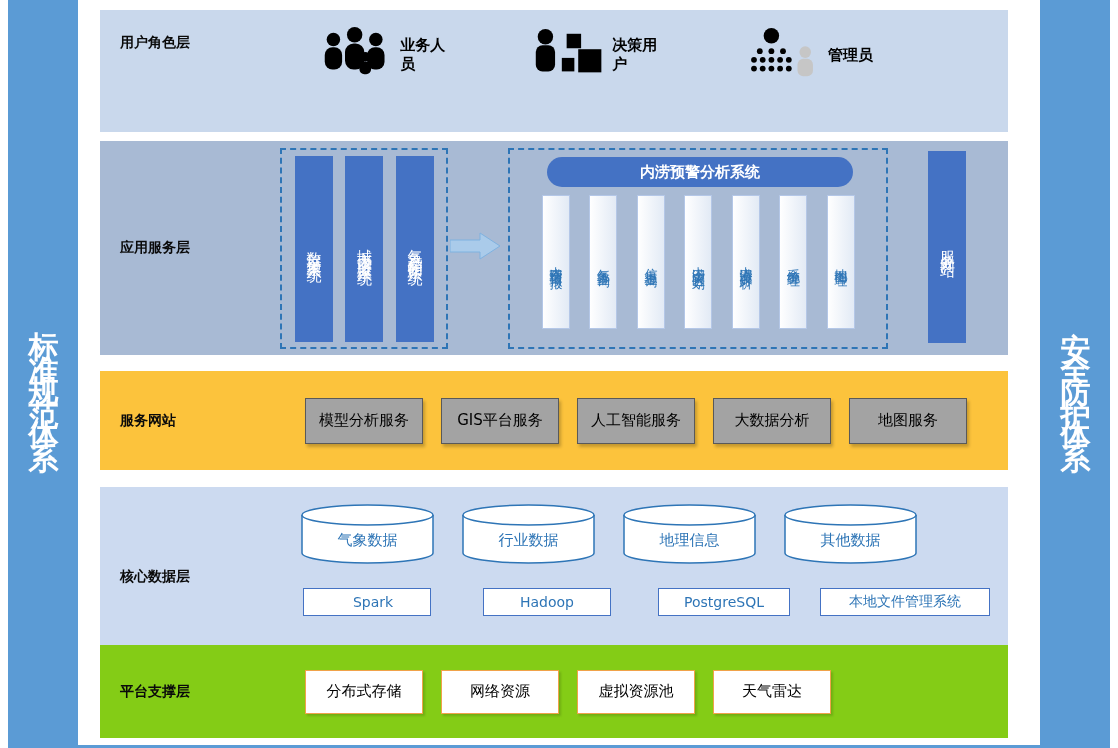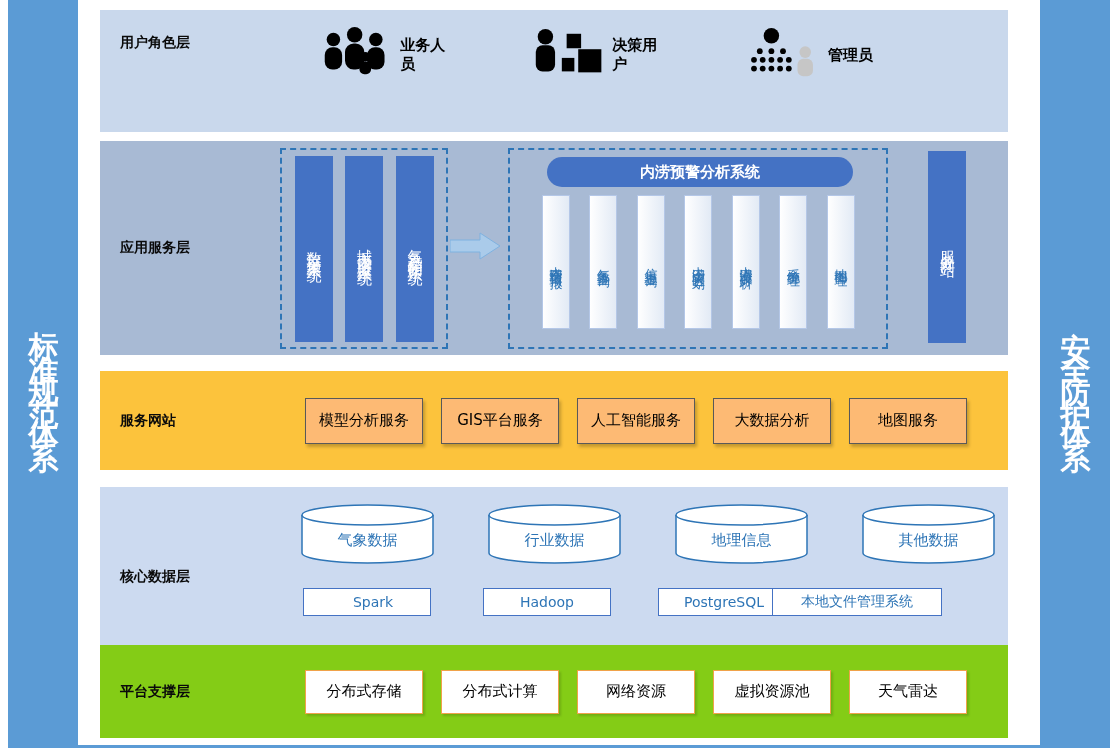--- a/index.html
+++ b/index.html
@@ -46,34 +46,34 @@
   .module-bar { width:28px; height:134px; background:linear-gradient(90deg,#ffffff 0%,#e2eaf5 100%);
                 border:1px solid #b4c7e7; display:flex; align-items:center; justify-content:center; }
   .module-bar .vtext { color:#2e75b6; font-size:13px; letter-spacing:2px; }
   .service-site { position:absolute; left:828px; top:10px; width:38px; height:192px; background:#4472c4;
                   display:flex; align-items:center; justify-content:center; }
   .service-site .vtext { color:#fff; font-size:15px; letter-spacing:4px; }
   .flow-arrow { position:absolute; left:350px; top:90px; }
 
   
   .services { position:absolute; left:205px; top:50%; transform:translateY(-50%); display:flex; gap:18px; }
-  .svc-box { height:46px; min-width:118px; padding:0 12px; background:#fdba74; border:1px solid #595959;
+  .svc-box { height:46px; min-width:118px; padding:0 12px; background:#a3a3a3; border:1px solid #595959;
              display:flex; align-items:center; justify-content:center; font-size:15px; color:#000;
              box-shadow:2px 3px 3px rgba(0,0,0,0.22); white-space:nowrap; }
 
   
-  .cylinders { position:absolute; left:200px; top:16px; display:flex; gap:52px; }
+  .cylinders { position:absolute; left:200px; top:16px; display:flex; gap:26px; }
   .cyl { position:relative; width:135px; height:64px; }
   .cyl svg { position:absolute; left:0; top:0; }
   .cyl-label { position:absolute; left:0; right:0; top:28px; text-align:center;
                color:#2e75b6; font-size:15px; }
   .store { position:absolute; top:101px; height:28px; background:#fff; border:1px solid #4472c4;
            color:#2e75b6; font-size:14px; display:flex; align-items:center; justify-content:center; white-space:nowrap; }
   .store1 { left:203px; width:128px;padding-left:12px; } .store2 { left:383px; width:128px; }
-  .store3 { left:558px; width:132px; } .store4 { left:672px; width:170px; }
+  .store3 { left:558px; width:132px; } .store4 { left:720px; width:170px; }
 
   
   .resources { position:absolute; left:205px; top:50%; transform:translateY(-50%); display:flex; gap:18px; }
   .res-box { height:44px; min-width:118px; padding:0 5px; background:#fff; border:1px solid #f0a24a;
              display:flex; align-items:center; justify-content:center; font-size:15px; color:#000;
              box-shadow:2px 2px 2px rgba(0,0,0,0.15); white-space:nowrap; }
 </style>
 </head>
 <body>
 
@@ -239,20 +239,19 @@
     <div class="store store1">Spark</div>
     <div class="store store2">Hadoop</div>
     <div class="store store3">PostgreSQL</div>
     <div class="store store4">本地文件管理系统</div>
   </div>
 
   <div class="row row5">
     <div class="layer-label v-center">平台支撑层</div>
     <div class="resources">
       <div class="res-box">分布式存储</div>
-      <div class="res-box">分布式计算</div>
       <div class="res-box">网络资源</div>
       <div class="res-box">虚拟资源池</div>
       <div class="res-box">天气雷达</div>
     </div>
   </div>
 
 </div>
 
 </body></html>

